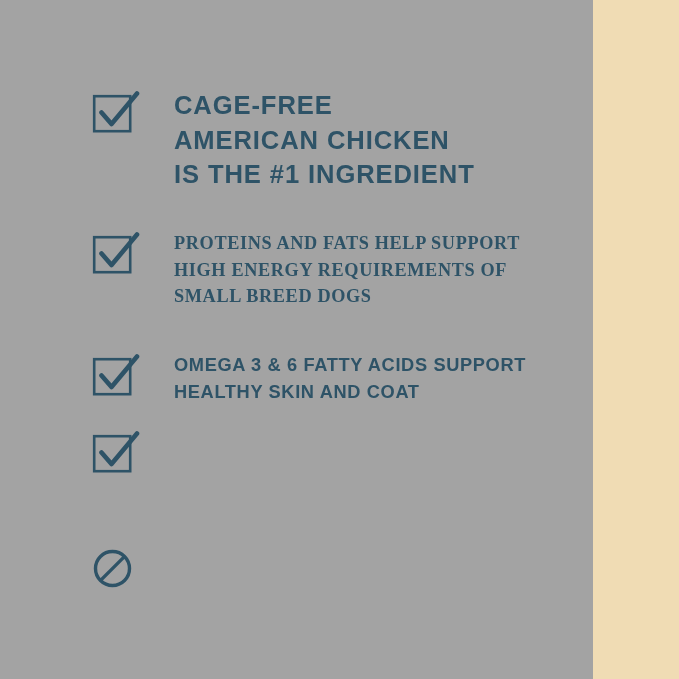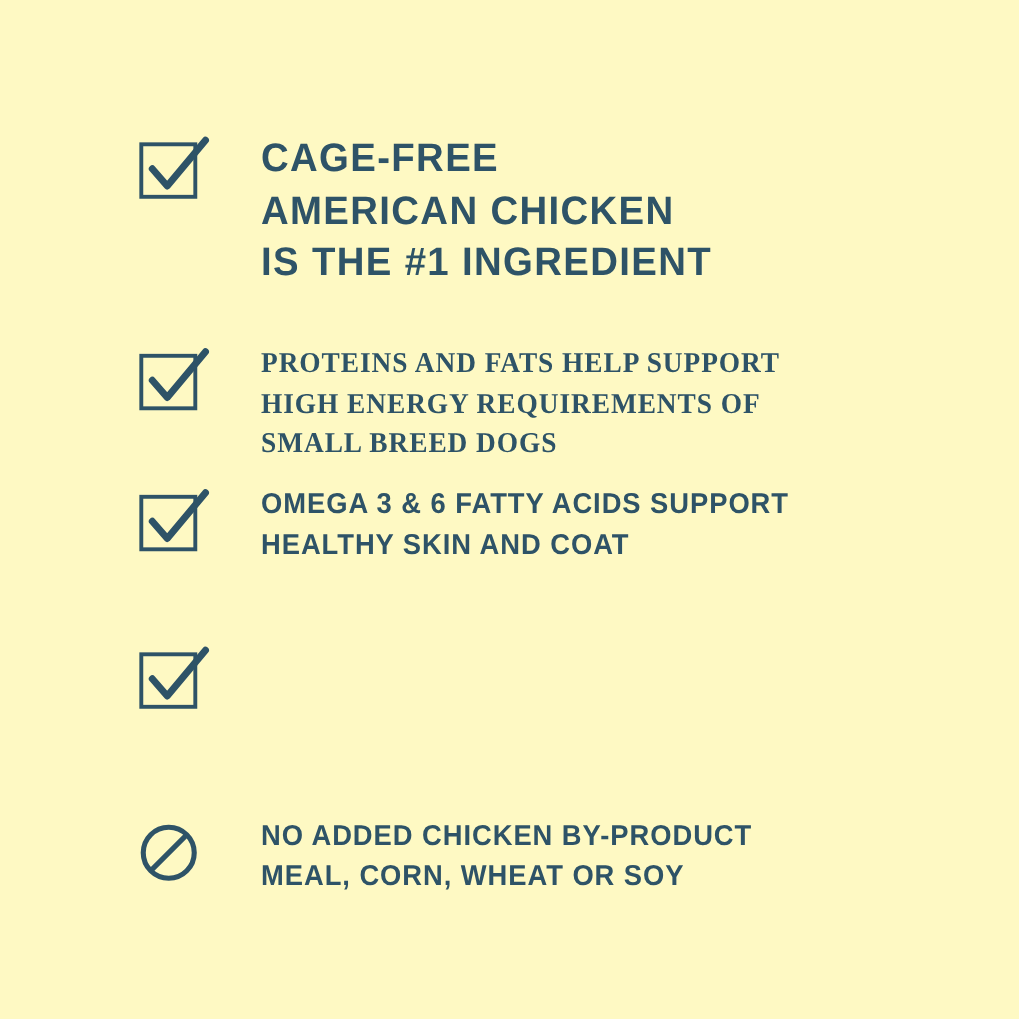--- a/index.html
+++ b/index.html
@@ -11,23 +11,23 @@
     height: 679px;
     background: #f0dcb4;
     font-family: "Liberation Sans", sans-serif;
     overflow: hidden;
   }
 
   #feature-list {
     position: absolute;
     left: 0;
     top: 0;
-    width: 679px;
+    width: 593px;
     height: 679px;
-    background: #fef9c3;
+    background: #a3a3a3;
   }
 
   .feature-row {
     position: absolute;
     display: flex;
     align-items: flex-start;
     left: 92px;
   }
 
   .icon-cell {
@@ -70,21 +70,21 @@
     line-height: 26.5px;
   }
   .feature-row.body-row .text-cell .line {
     transform: scaleX(0.95);
     transform-origin: left center;
   }
 
   
   #row-0 { top: 88px; }
   #row-1 { top: 230px; font-family: Liberation Serif, serif; }
-  #row-2 { top: 324px; }
+  #row-2 { top: 352px; }
   #row-3 { top: 429px; }
   #row-4 { top: 545px; }
 
   .feature-row.hero .icon-cell { padding-top: 2px; }
   .feature-row.body-row .icon-cell { padding-top: 1px; }
   #row-4 .icon-cell { padding-top: 2px; }
 </style>
 </head>
 <body>
 
@@ -140,19 +140,15 @@
     </span>
   </div>
 
   <div class="feature-row body-row" id="row-4">
     <span class="icon-cell">
       <svg width="48" height="44" viewBox="0 0 48 44" fill="none" aria-hidden="true">
         <circle cx="20.5" cy="21.5" r="17" fill="none" stroke="#2e5367" stroke-width="3.4"></circle>
         <line x1="8.6" y1="33.4" x2="32.4" y2="9.6" stroke="#2e5367" stroke-width="3.4" stroke-linecap="butt"></line>
       </svg>
     </span>
-    <span class="text-cell">
-      <span class="line">NO ADDED CHICKEN BY-PRODUCT</span>
-      <span class="line">MEAL, CORN, WHEAT OR SOY</span>
-    </span>
   </div>
 
 </div>
 
 </body></html>

